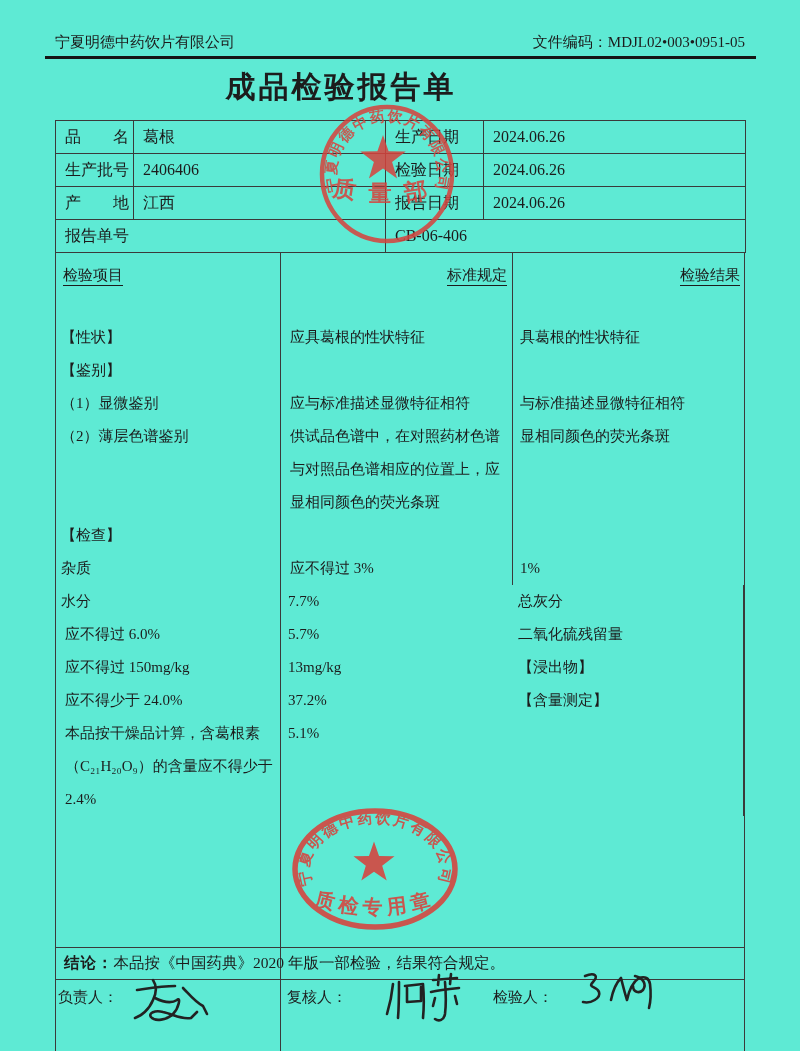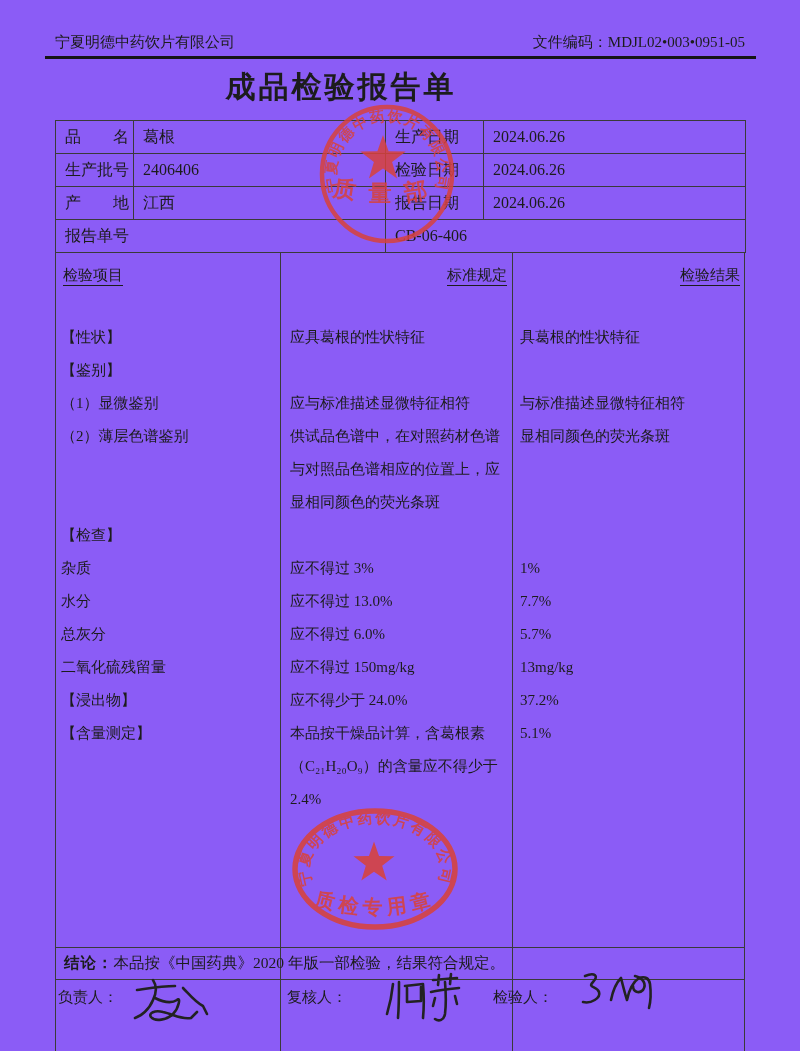--- a/index.html
+++ b/index.html
@@ -1,18 +1,18 @@
 <!DOCTYPE html>
 <html><head>
 <meta charset="utf-8">
 <style>
   html,body { margin:0; padding:0; background:#f2f2f2; }
   .page {
     position:relative; width:800px; height:1051px; margin:0 auto;
-    background:#8b5cf6; overflow:hidden;
+    background:#5eead4; overflow:hidden;
     font-family:"Liberation Serif","DejaVu Serif",serif;
     color:#1c1c1c;
   }
   
   .doc-header { position:absolute; left:55px; top:33px; width:690px;
                 display:flex; justify-content:space-between; font-size:15px; }
   .header-rule { position:absolute; left:45px; top:56px; width:711px; height:3px; background:#151515; }
   .doc-title { position:absolute; left:0; top:67px; width:634px; text-align:center;
                font-size:30px; font-weight:bold; letter-spacing:3px;padding-left:24px; }
   
@@ -118,21 +118,20 @@
 
     <div class="rc c1">【检查】</div>
     <div class="rc c2"></div>
     <div class="rc c3"></div>
 
     <div class="rc c1">杂质</div>
     <div class="rc c2">应不得过 3%</div>
     <div class="rc c3">1%</div>
 
     <div class="rc c1">水分</div>
-    <div class="rc c2">应不得过 13.0%</div>
     <div class="rc c3">7.7%</div>
 
     <div class="rc c1">总灰分</div>
     <div class="rc c2">应不得过 6.0%</div>
     <div class="rc c3">5.7%</div>
 
     <div class="rc c1">二氧化硫残留量</div>
     <div class="rc c2">应不得过 150mg/kg</div>
     <div class="rc c3">13mg/kg</div>
 

